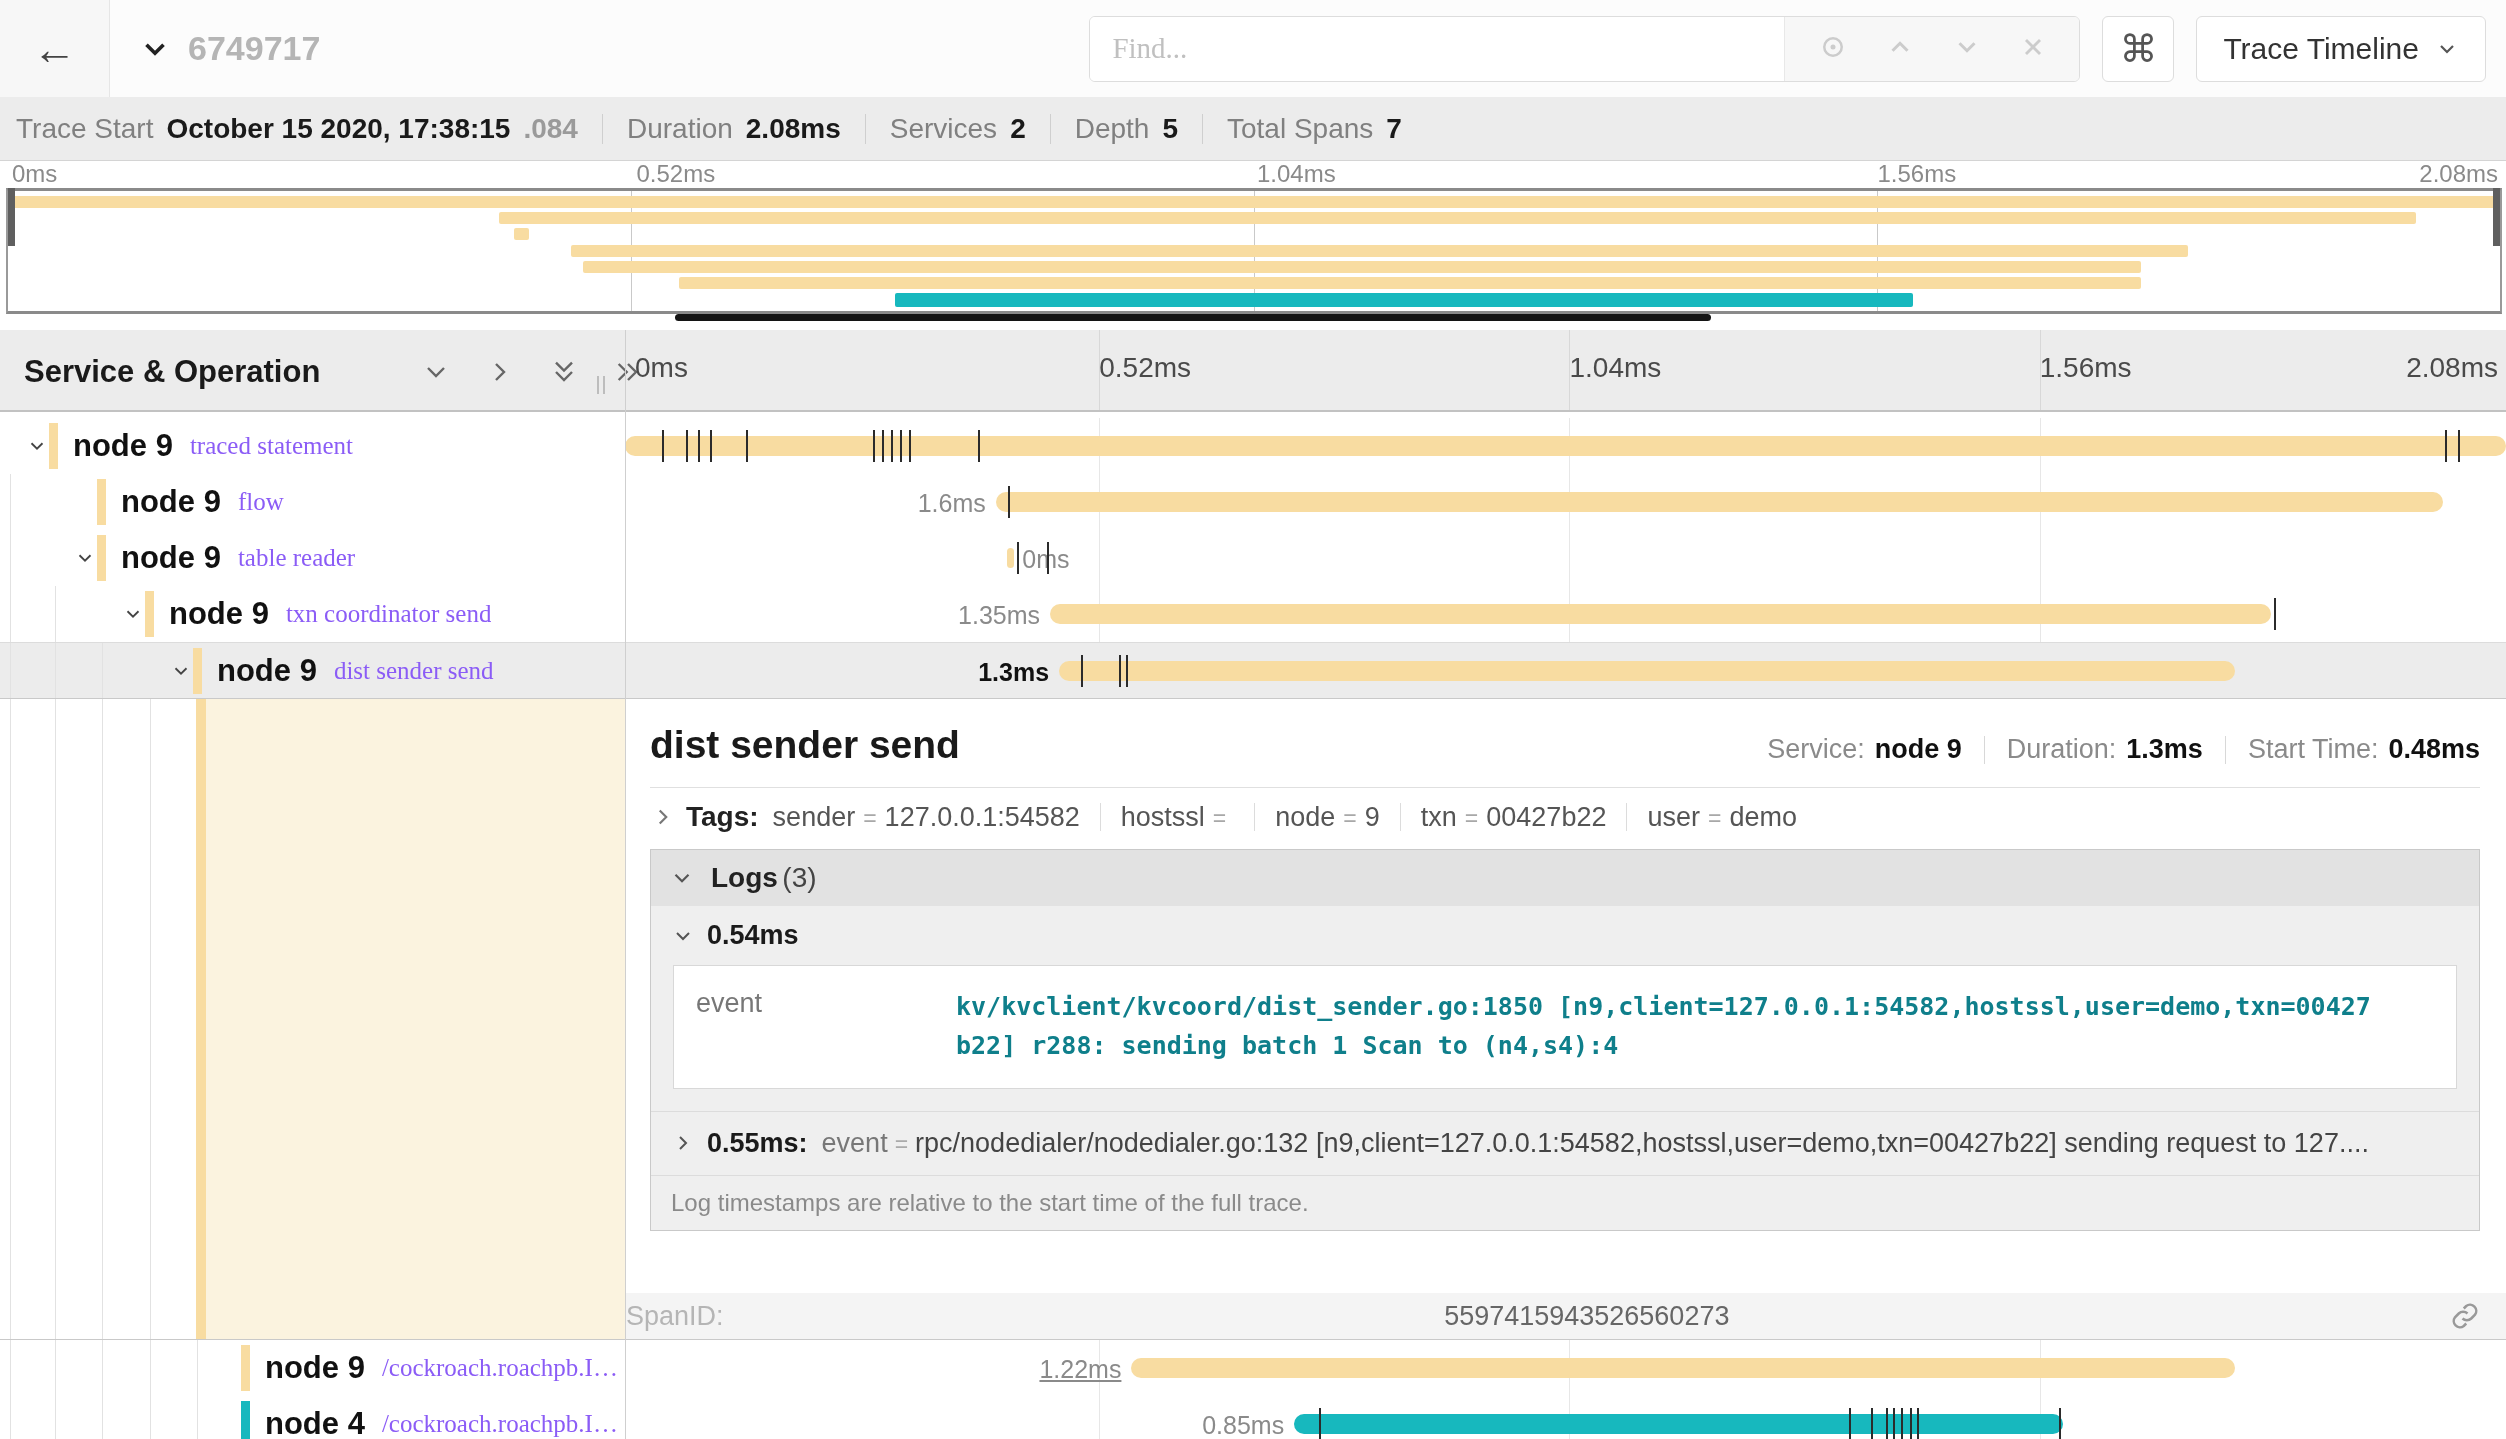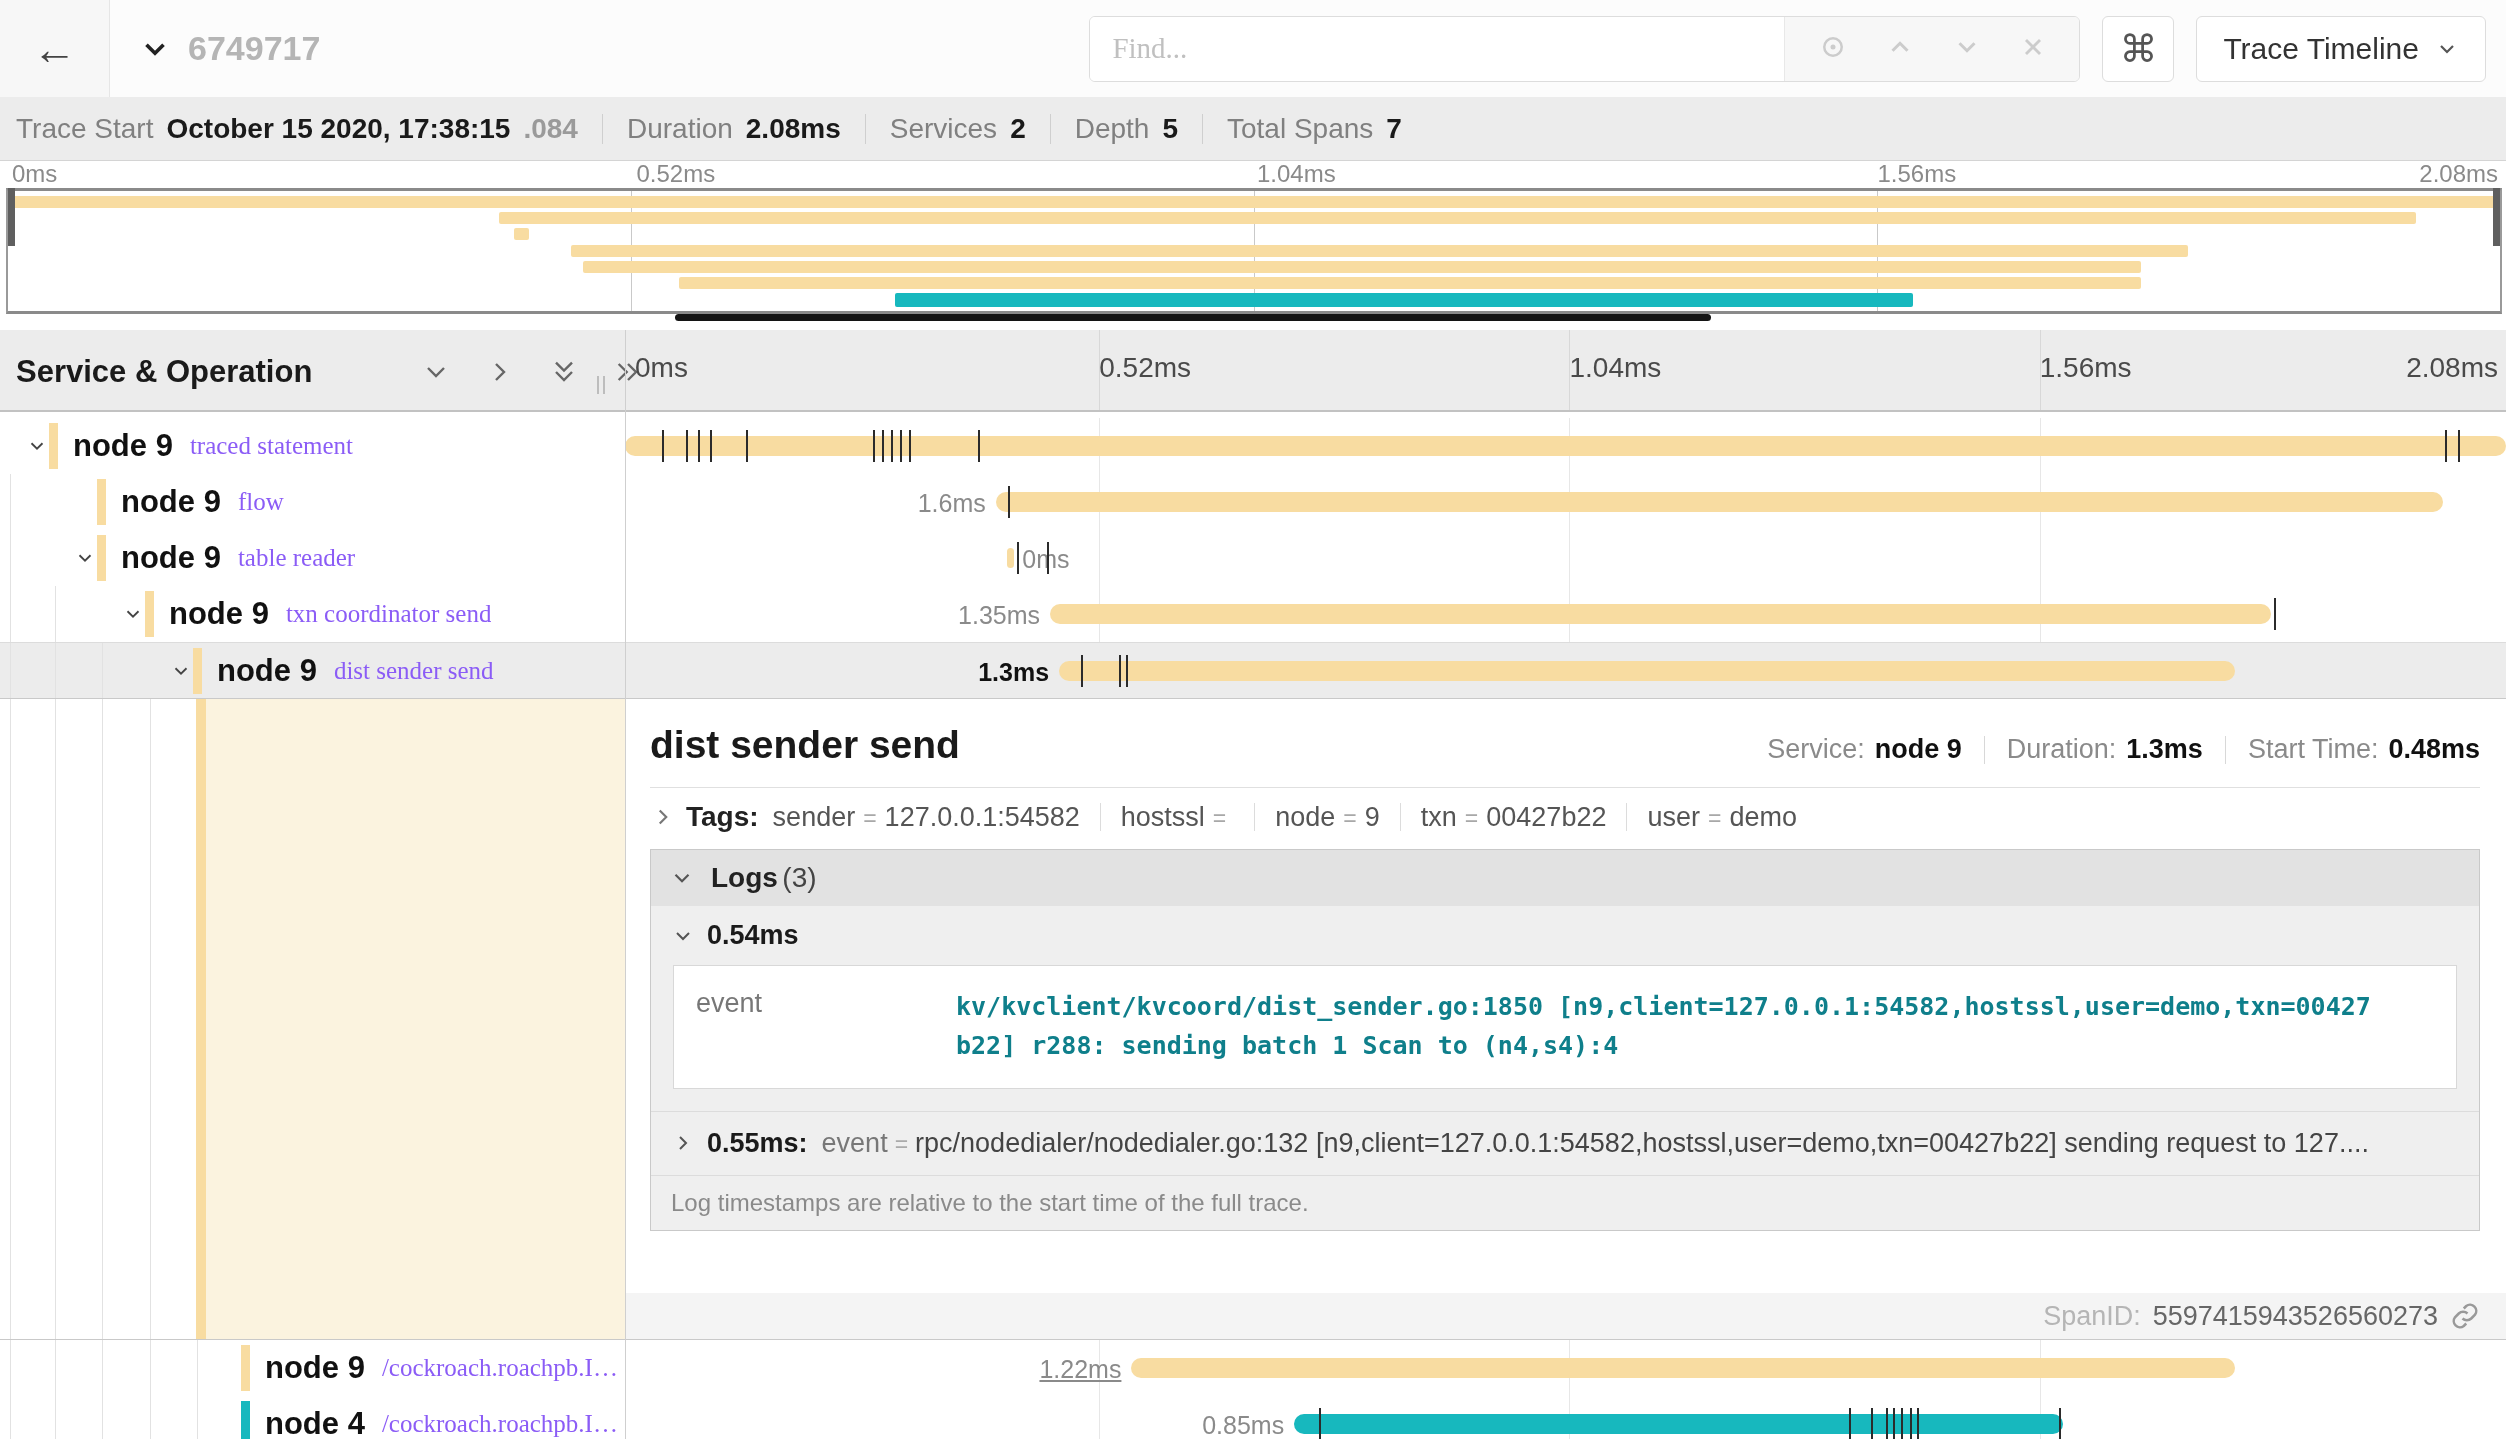--- a/index.html
+++ b/index.html
@@ -41,21 +41,21 @@
   .minimap{position:absolute;top:188px;left:6px;width:2492px;height:120px;background:#fff;
            border-left:2px solid #9a9a9a;border-right:2px solid #9a9a9a;
            border-top:3px solid #8a8a8a;border-bottom:3px solid #8a8a8a;}
   .mm-grid{position:absolute;top:0;bottom:0;width:1px;background:#c9c9c9;}
   .mm-bar{position:absolute;height:12px;border-radius:2px;}
   .mm-handle{position:absolute;top:-3px;width:7px;height:58px;background:#5f5f5f;cursor:ew-resize;}
   .mini-scroll{position:absolute;top:314px;left:675px;width:1036px;height:7px;background:#141414;border-radius:4px;cursor:grab;}
 
   
   .tl-header{position:absolute;top:330px;left:0;right:0;height:80px;background:#ececec;border-bottom:2px solid #c2c2c2;}
-  .soh{position:absolute;left:16px;top:24px;font-size:31px;font-weight:bold;color:#1a1a1a;}
+  .soh{position:absolute;left:24px;top:24px;font-size:31px;font-weight:bold;color:#1a1a1a;}
   .tlh-icons{position:absolute;left:420px;top:26px;display:flex;gap:32px;}
   .tlh-icons .icon-btn{background:none;border:none;padding:0;cursor:pointer;display:block;}
   .col-grip{position:absolute;left:597px;top:46px;display:flex;gap:4px;cursor:col-resize;}
   .col-grip span{width:2px;height:18px;background:#bdbdbd;}
   .tlh-div{position:absolute;left:625px;top:0;bottom:0;width:1px;background:#cccccc;}
   .tlh-grid{position:absolute;top:0;bottom:0;width:1px;background:#d8d8d8;}
   .tl-ticks{position:absolute;left:625px;right:0;top:22px;height:36px;font-size:28px;color:#4a4a4a;}
   .tl-ticks .tick{position:absolute;top:0;}
 
   
@@ -107,21 +107,21 @@
   .log-kv .k{color:#777;}
   .log-kv .eq{color:#aaa;font-size:23px;padding:0 7px;}
   .log-exp .hd{padding:14px 14px 8px 20px;font-size:27px;display:flex;align-items:baseline;cursor:pointer;}
   .kv-table{margin:6px 22px 22px 22px;background:#fff;border:1px solid #d8d8d8;display:flex;}
   .kv-key{width:230px;flex:none;padding:22px 10px 22px 22px;color:#777;font-size:27px;}
   .kv-val{padding:22px 20px;max-width:1420px;
           font-family:"DejaVu Sans Mono","Liberation Mono",monospace;font-weight:bold;
           font-size:25px;line-height:1.55;color:#0f7f8b;word-break:break-all;}
   .logs-note{border-top:1px solid #dcdcdc;padding:13px 10px 13px 20px;font-size:24px;color:#8a8a8a;}
   .d-footer{position:absolute;left:0;right:0;bottom:0;height:46px;background:#f4f4f4;display:flex;
-            align-items:center;justify-content:flex-end;padding-right:26px;gap:12px;font-size:27px;}
+            align-items:center;justify-content:space-between;padding-right:26px;gap:12px;font-size:27px;}
   .spanid-label{color:#b5b5b5;}
   .spanid-value{color:#666;}
   .link-btn{background:none;border:none;padding:0;cursor:pointer;display:flex;align-items:center;}
 
   .chev{display:block;}
 </style>
 </head>
 <body>
 
 <div class="app">

